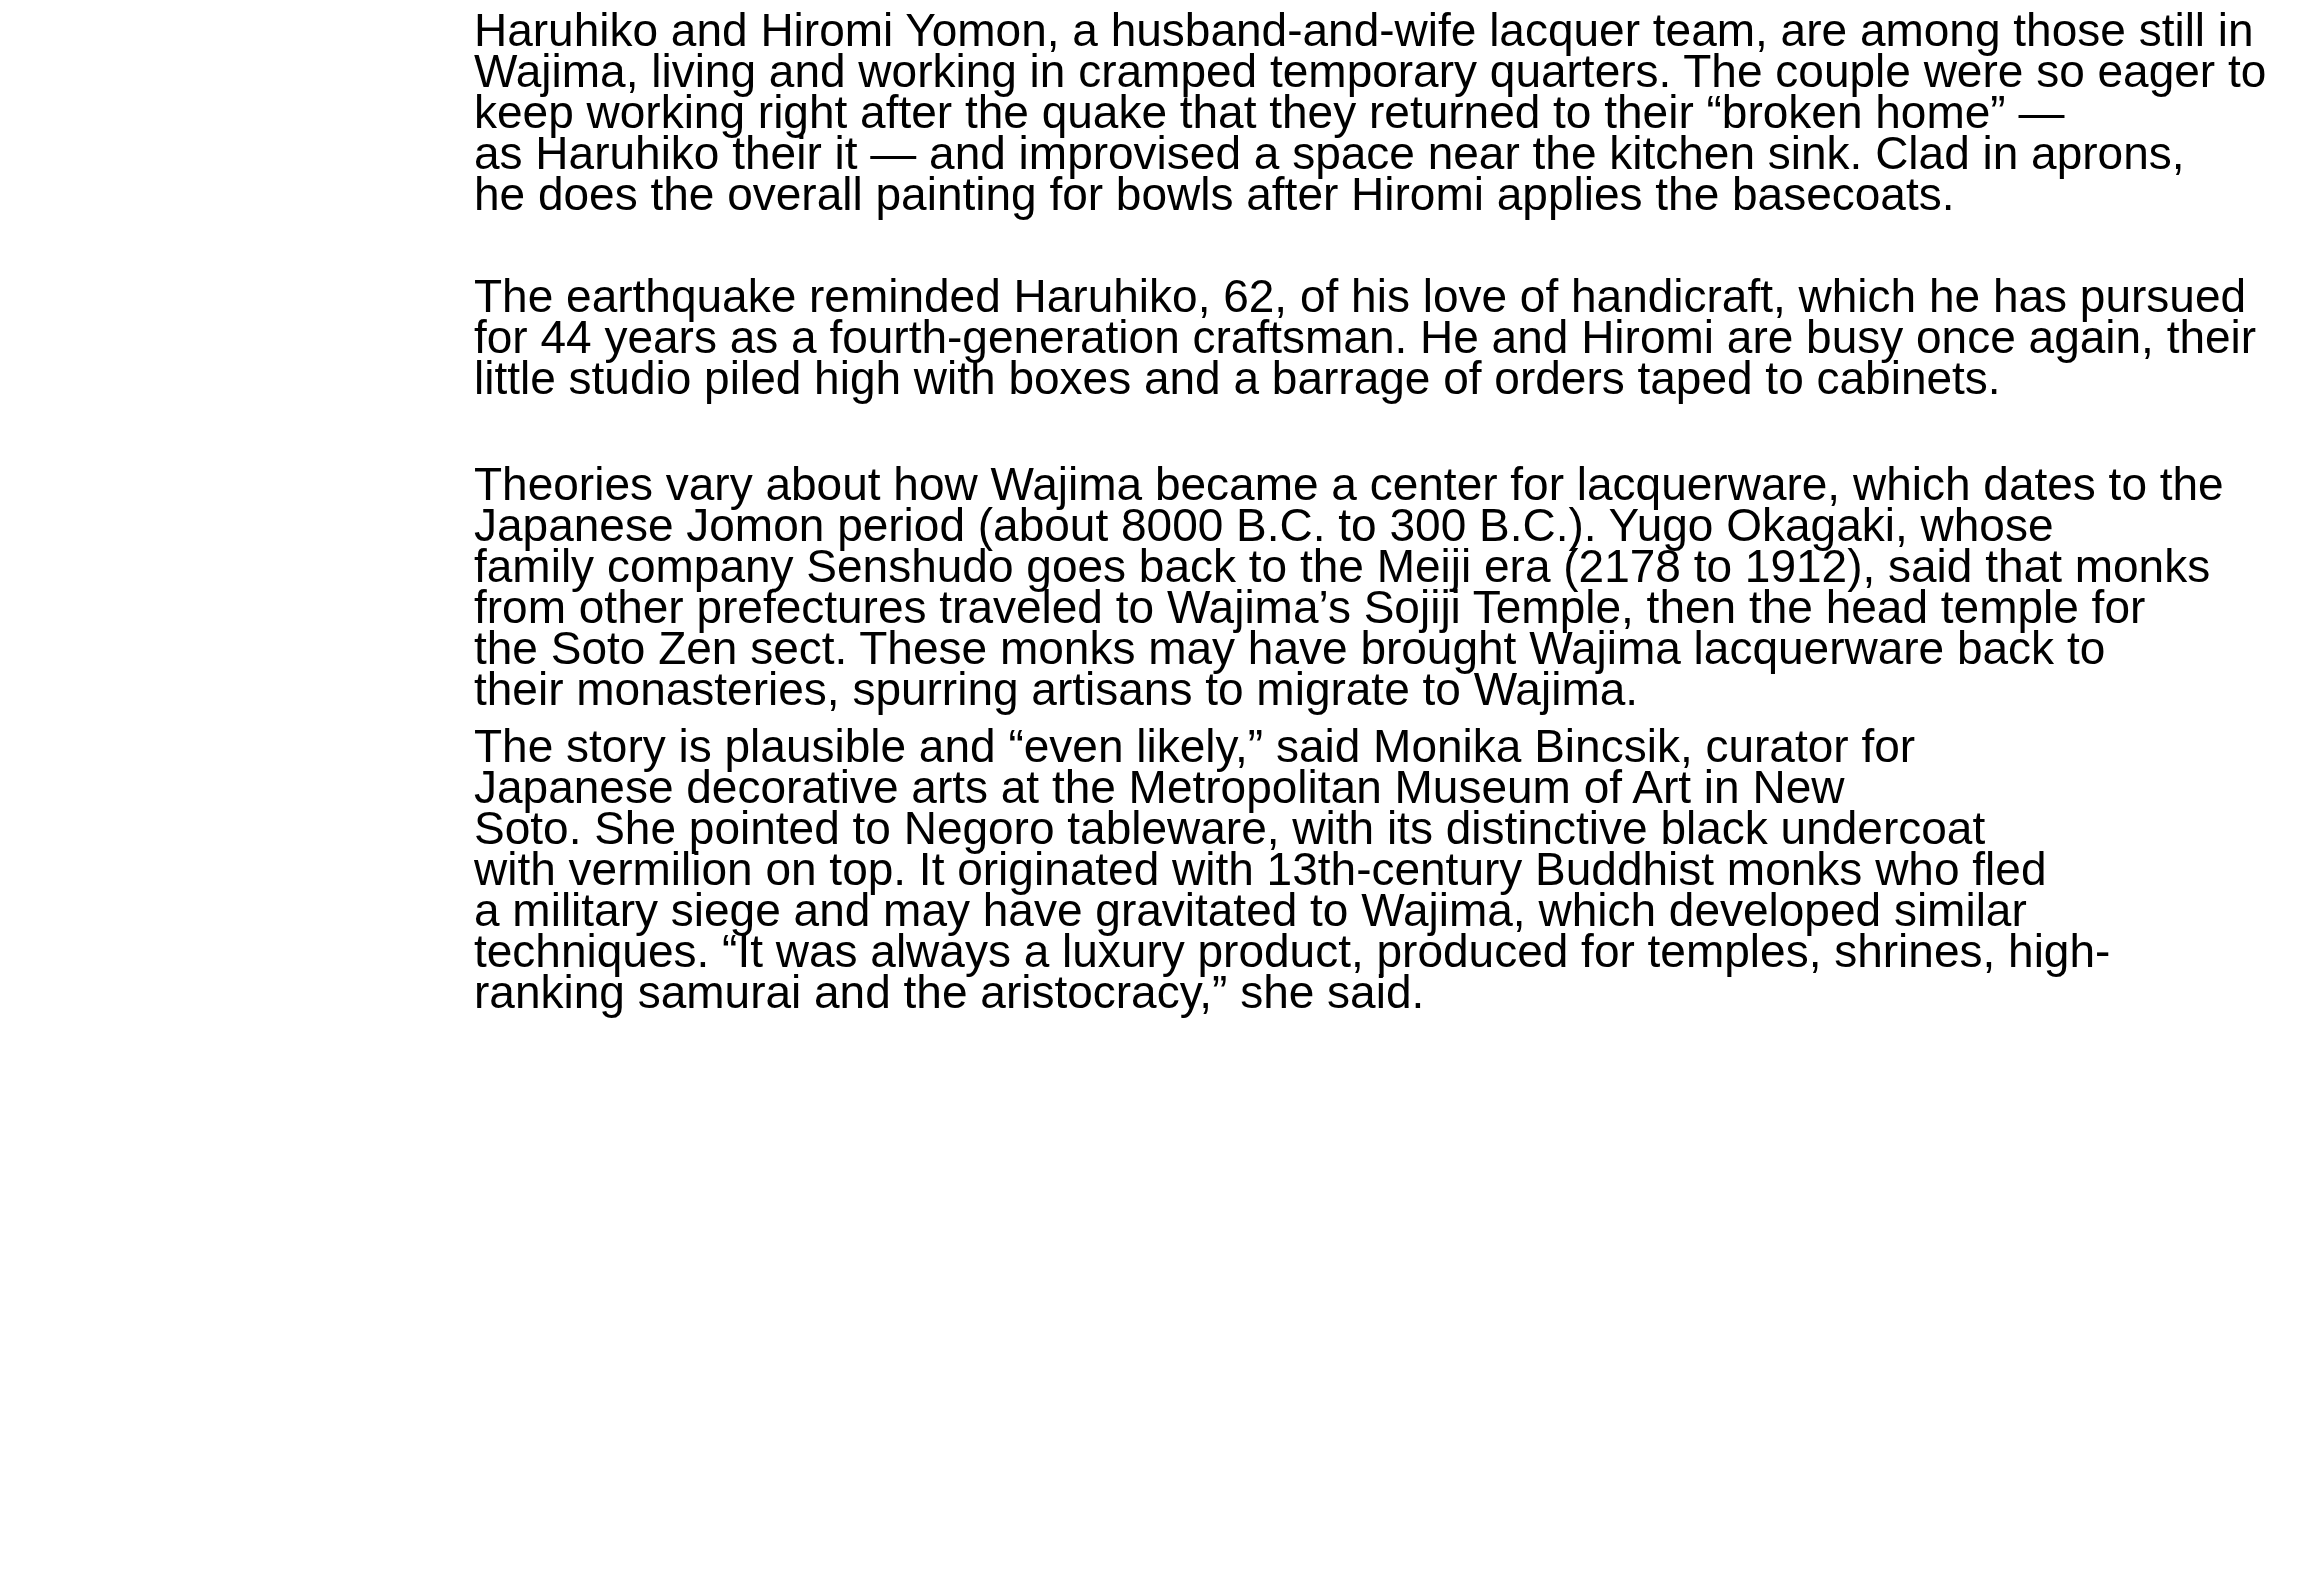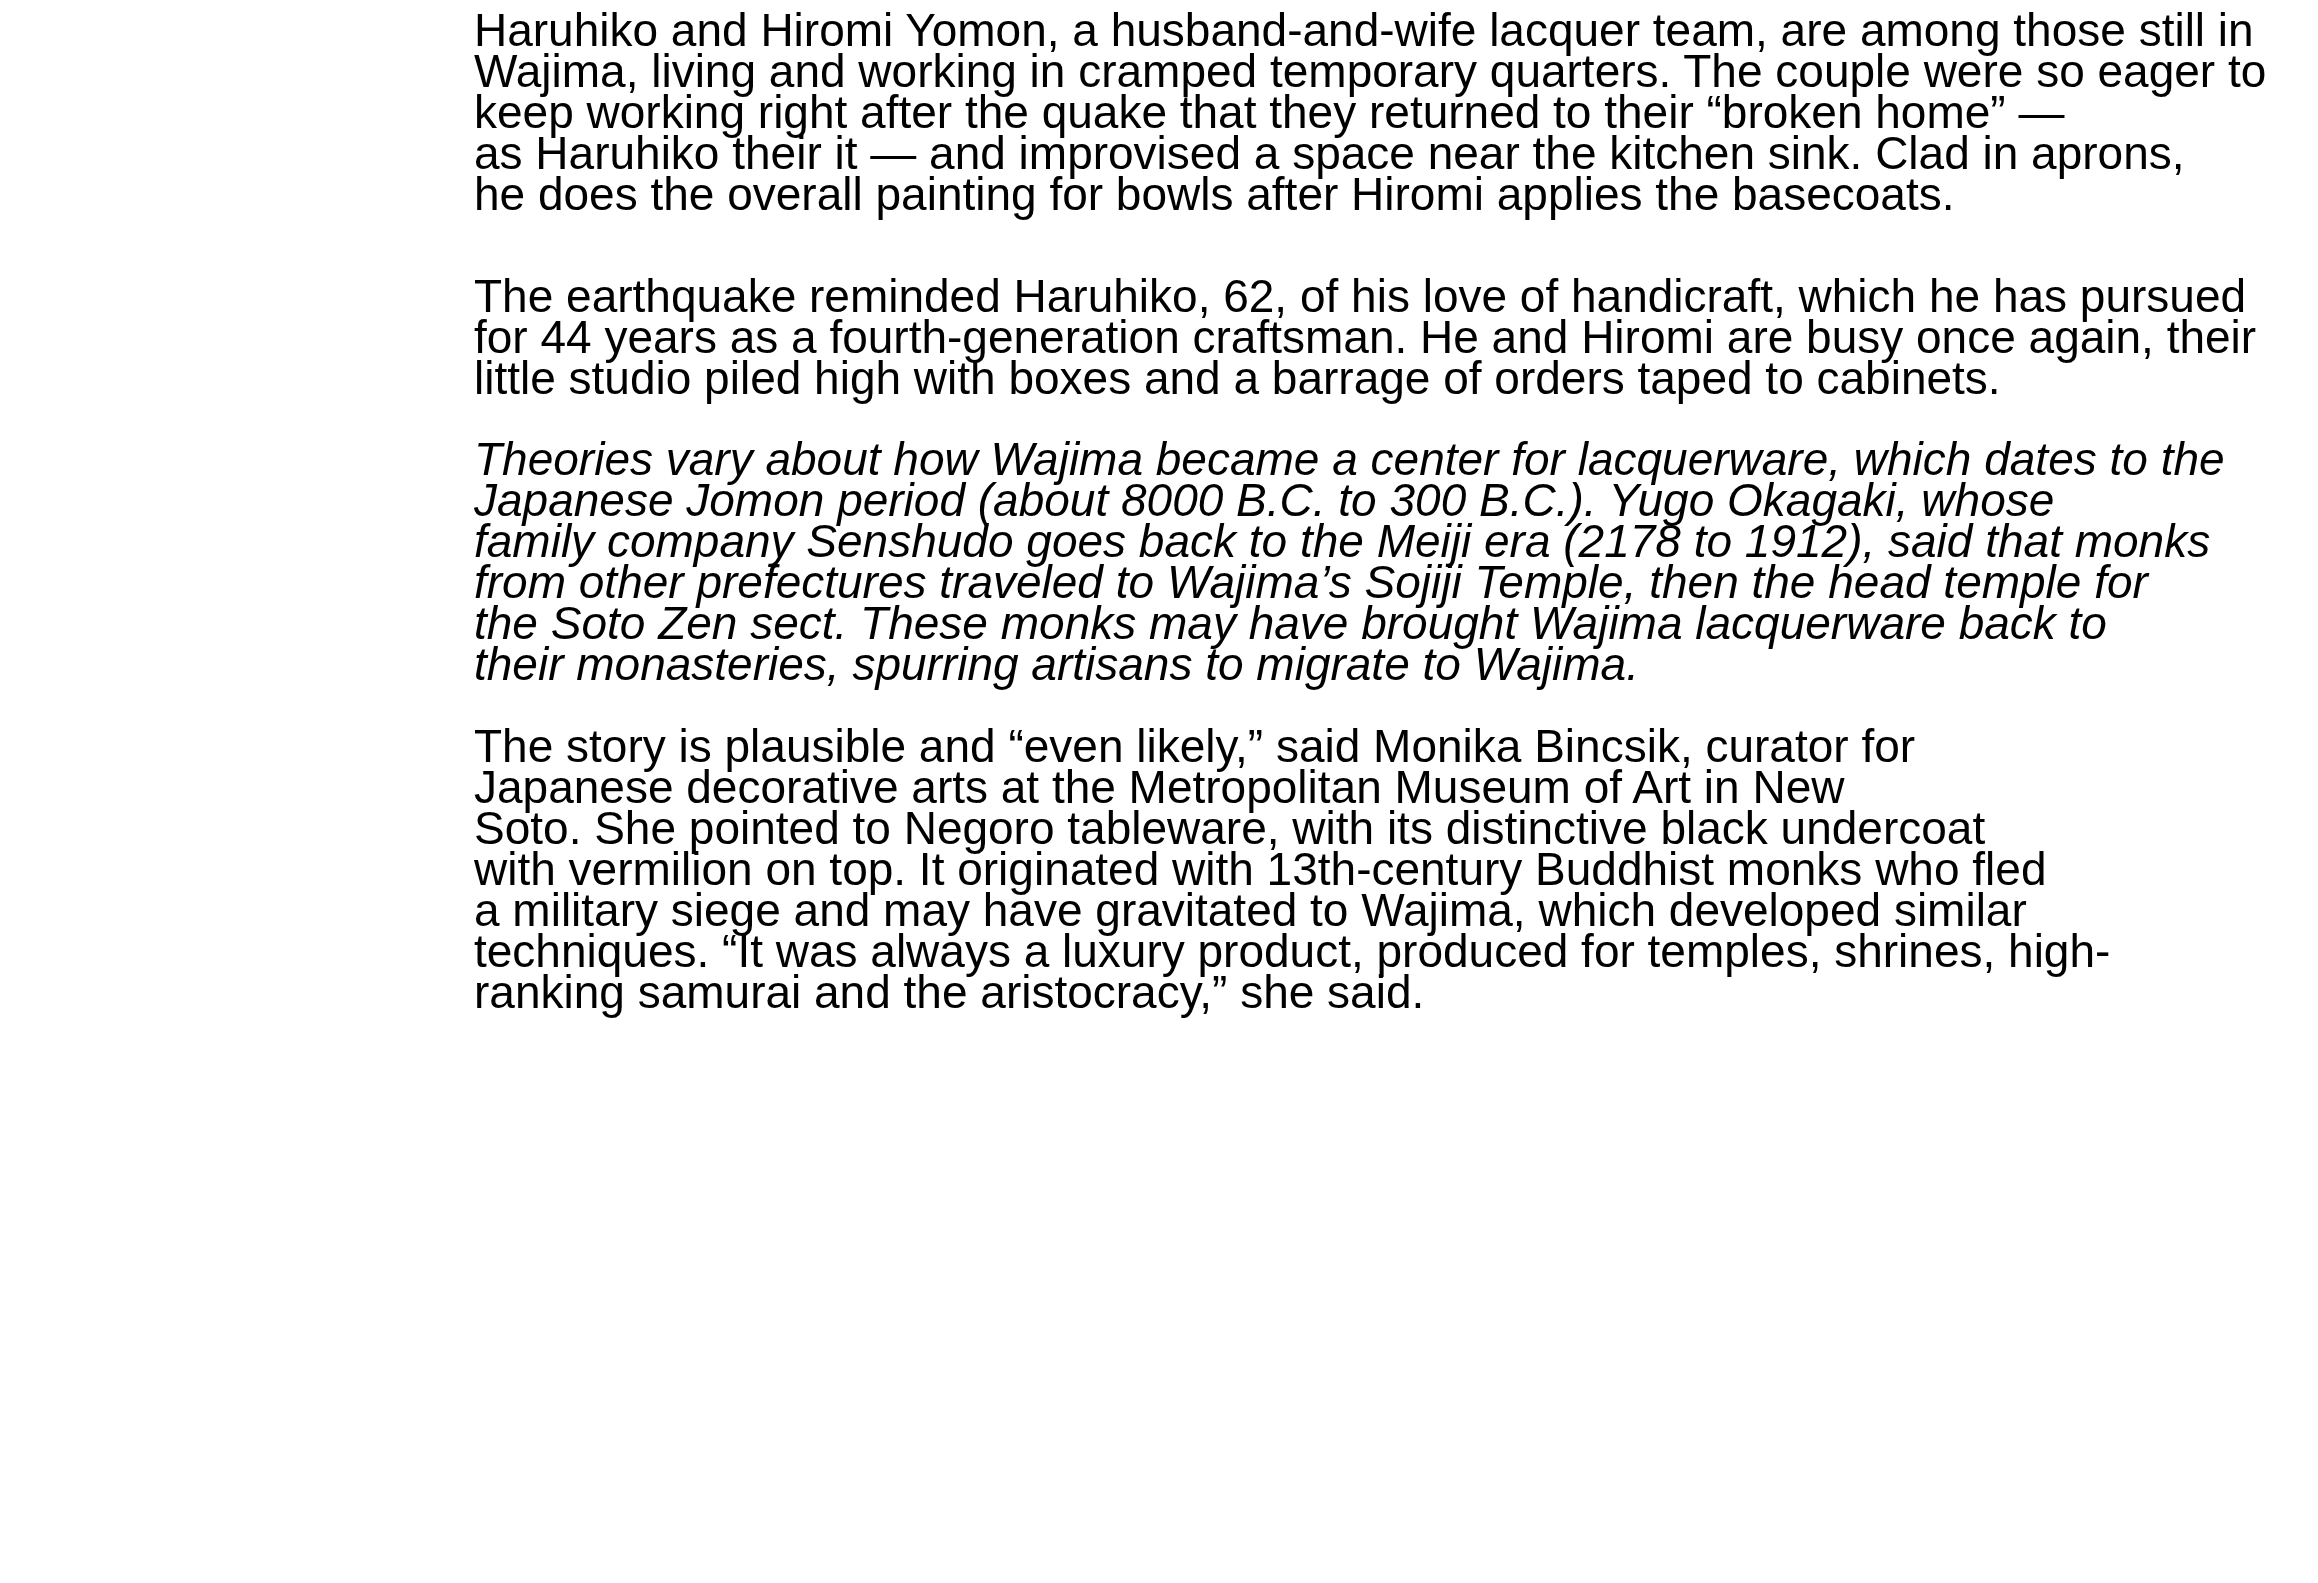--- a/index.html
+++ b/index.html
@@ -32,21 +32,21 @@
       <span class="line w1">Wajima, living and working in cramped temporary quarters. The couple were so eager to</span>
       <span class="line w1">keep working right after the quake that they returned to their “broken home” —</span>
       <span class="line w1">as Haruhiko their it — and improvised a space near the kitchen sink. Clad in aprons,</span>
       <span class="line w1">he does the overall painting for bowls after Hiromi applies the basecoats.</span>
     </div>
   <div class="para" style="top: 276px;">
       <span class="line w1">The earthquake reminded Haruhiko, 62, of his love of handicraft, which he has pursued</span>
       <span class="line w1">for 44 years as a fourth-generation craftsman. He and Hiromi are busy once again, their</span>
       <span class="line w1 last">little studio piled high with boxes and a barrage of orders taped to cabinets.</span>
     </div>
-  <div class="para" style="top: 439px; font-style: italic;">
+  <div class="para" style="top: 464px;">
       <span class="line w1">Theories vary about how Wajima became a center for lacquerware, which dates to the</span>
       <span class="line w1">Japanese Jomon period (about 8000 B.C. to 300 B.C.). Yugo Okagaki, whose</span>
       <span class="line w1">family company Senshudo goes back to the Meiji era (2178 to 1912), said that monks</span>
       <span class="line w1">from other prefectures traveled to Wajima’s Sojiji Temple, then the head temple for</span>
       <span class="line w1">the Soto Zen sect. These monks may have brought Wajima lacquerware back to</span>
       <span class="line w1 last">their monasteries, spurring artisans to migrate to Wajima.</span>
     </div>
   <div class="para" style="top: 726px;">
       <span class="line w4">The story is plausible and “even likely,” said Monika Bincsik, curator for</span>
       <span class="line w4">Japanese decorative arts at the Metropolitan Museum of Art in New</span>

